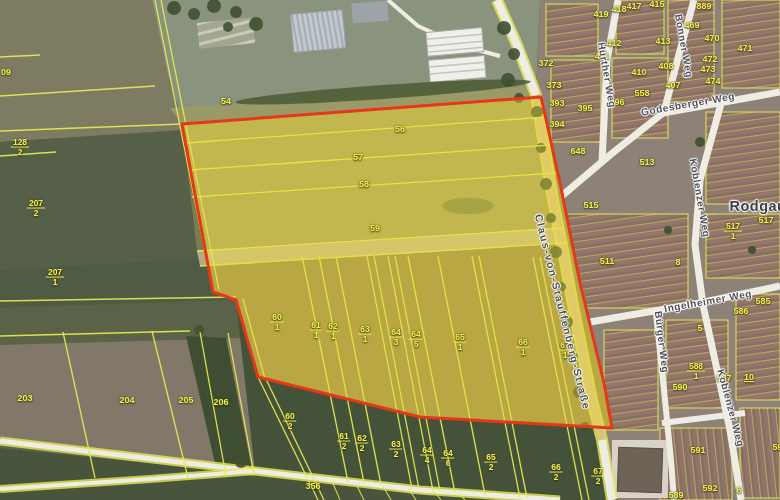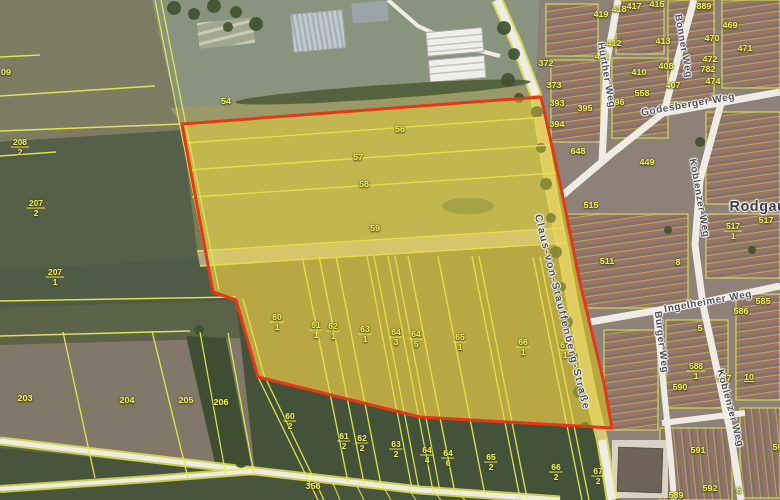--- a/index.html
+++ b/index.html
@@ -259,45 +259,45 @@
       <div class="pl" style="left: 642px; top: 93px;">558</div>
       <div class="pl" style="left: 639px; top: 72px;">410</div>
       <div class="pl" style="left: 578px; top: 56px; margin-left: 24px;">411</div>
       <div class="pl" style="left: 614px; top: 43px;">412</div>
       <div class="pl" style="left: 649px; top: 41px; padding-left: 28px;">413</div>
       <div class="pl" style="left: 657px; top: 4px;">415</div>
       <div class="pl" style="left: 634px; top: 6px;">417</div>
       <div class="pl" style="left: 619px; top: 9px;">418</div>
       <div class="pl" style="left: 601px; top: 14px;">419</div>
       <div class="pl" style="left: 704px; top: 6px;">889</div>
-      <div class="pl" style="left: 707px; top: 25px; padding-left: 46px;">469</div>
+      <div class="pl" style="left: 669px; top: 25px; padding-left: 46px;">469</div>
       <div class="pl" style="left: 712px; top: 38px;">470</div>
       <div class="pl" style="left: 745px; top: 48px;">471</div>
       <div class="pl" style="left: 710px; top: 59px; text-align: center;">472</div>
-      <div class="pl" style="left: 708px; top: 69px;">782</div>
+      <div class="pl" style="left: 708px; top: 69px;">473</div>
       <div class="pl" style="left: 713px; top: 81px;">474</div>
       <div class="pl" style="left: 607px; top: 261px;">511</div>
       <div class="pl" style="left: 578px; top: 151px;">648</div>
-      <div class="pl" style="left: 647px; top: 162px;">449</div>
+      <div class="pl" style="left: 647px; top: 162px;">513</div>
       <div class="pl" style="left: 591px; top: 205px;">515</div>
       <div class="pl" style="left: 766px; top: 220px;">517</div>
       <div class="pl" style="left: 763px; top: 301px; text-align: center;">585</div>
       <div class="pl" style="left: 741px; top: 311px;">586</div>
       <div class="pl" style="left: 724px; top: 378px;">587</div>
       <div class="pl" style="left: 637px; top: 387px; margin-left: 43px;">590</div>
       <div class="pl" style="left: 698px; top: 450px;">591</div>
       <div class="pl" style="left: 710px; top: 488px;">592</div>
       <div class="pl" style="left: 676px; top: 495px;">589</div>
       <div class="pl" style="left: 780px; top: 435px; margin-top: 12px;">594</div>
       <div class="pl" style="left: 700px; top: 328px;">5</div>
       <div class="pl" style="left: 678px; top: 262px;">8</div>
       <div class="pl" style="left: 749px; top: 377px; text-decoration: underline;">10</div>
       <div class="pl" style="left: 739px; top: 490px;">6</div>
       <div class="fr" style="left: 20px; top: 147px;">
-        <span class="n">208</span>
+        <span class="n">128</span>
         <span class="d">2</span>
       </div>
       <div class="fr" style="left: 36px; top: 208px;">
         <span class="n">207</span>
         <span class="d">2</span>
       </div>
       <div class="fr" style="left: 55px; top: 277px;">
         <span class="n">207</span>
         <span class="d">1</span>
       </div>

